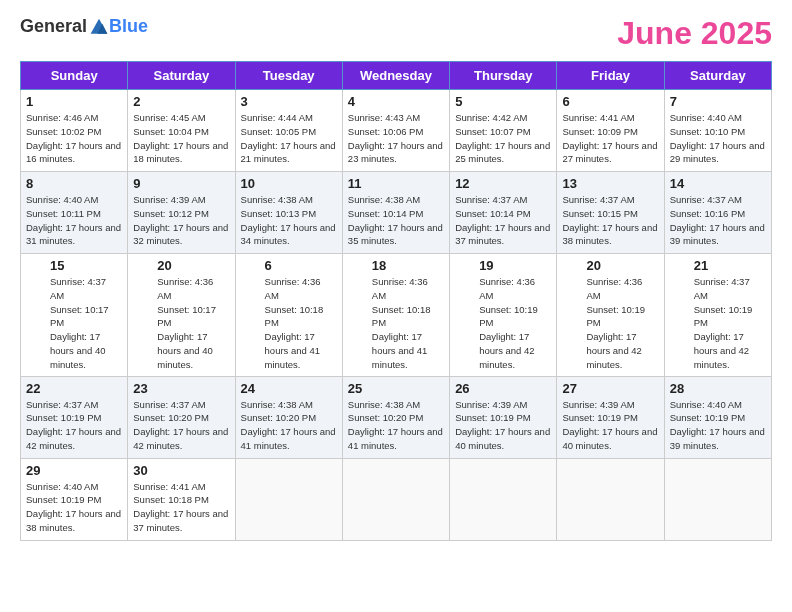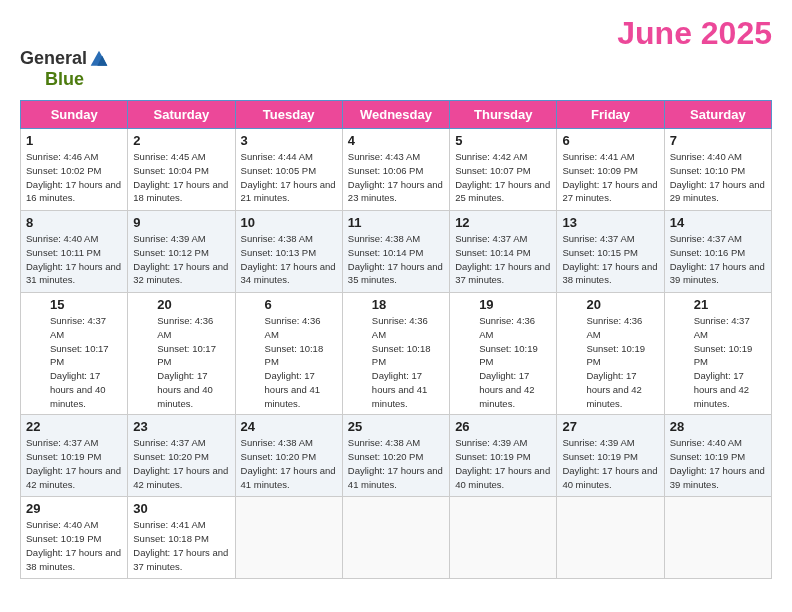--- a/index.html
+++ b/index.html
@@ -17,38 +17,37 @@
       background: #fff;
     }
     .header {
       display: flex;
       justify-content: space-between;
       align-items: flex-start;
       margin-bottom: 10px;
     }
     .logo {
       display: flex;
-      flex-direction: column;
-      align-items: center;
-      margin-top: 32px;
+      flex-direction: row;
+      align-items: flex-start;
     }
     .logo-text {
       display: flex;
       align-items: center;
       gap: 0;
     }
     .logo-general {
       font-size: 18px;
       font-weight: bold;
       color: #333;
     }
     .logo-blue {
       font-size: 18px;
       font-weight: bold;
-      color: #4d7c0f;
+      color: #3b82f6;
     }
     .logo-icon {
       width: 20px;
       height: 20px;
       margin-left: 2px;
     }
     .title-section {
       text-align: right;
     }
     .month-title {
@@ -61,21 +60,21 @@
       font-size: 14px;
       color: #555;
       margin-top: 2px;
     }
     .calendar {
       width: 100%;
       border-collapse: collapse;
       border: 1px solid #ccc;
     }
     .calendar th {
-      background: #ec4899;
+      background: #6d28d9;
       color: #fff;
       text-align: center;
       padding: 6px 4px;
       font-size: 13px;
       font-weight: bold;
       border: 1px solid #5593cc;
     }
     .calendar td {
       vertical-align: top;
       padding: 4px 5px;

